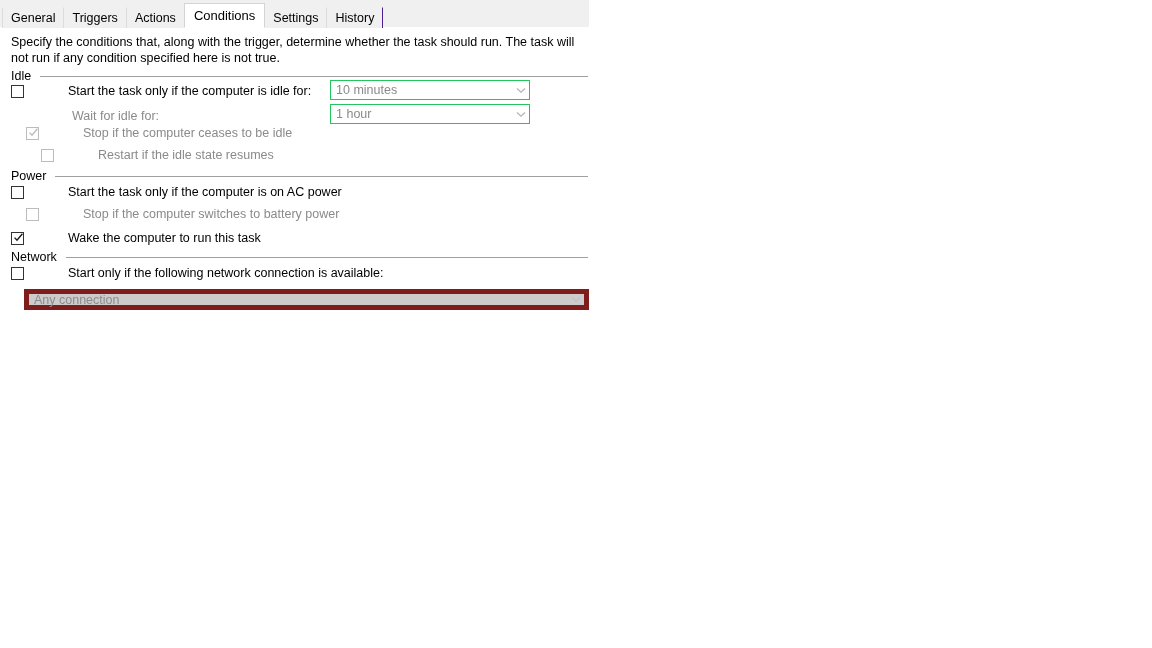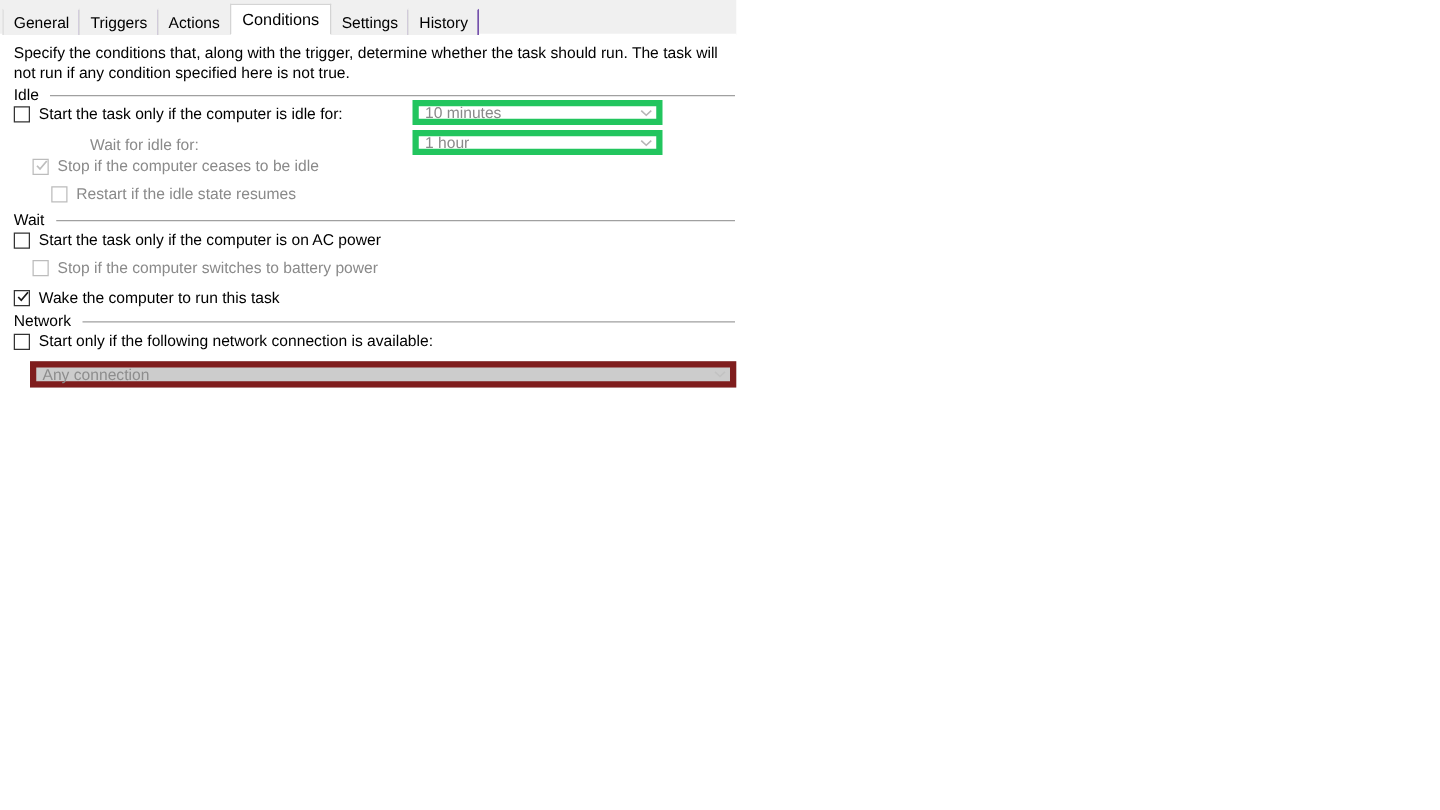--- a/index.html
+++ b/index.html
@@ -107,20 +107,21 @@
     background: #a0a0a0;
     margin-right: 1px;
   }
 
   
   .crow {
     position: absolute;
     height: 18px;
     display: flex;
     align-items: center;
+    gap: 37px;
   }
   .cbox {
     width: 13px;
     height: 13px;
     border: 1px solid #333333;
     background: #ffffff;
     position: relative;
     flex: 0 0 auto;
     margin-right: 7px;
   }
@@ -150,21 +151,21 @@
     white-space: nowrap;
     height: 18px;
     line-height: 18px;
   }
 
   
   .combo {
     position: absolute;
     height: 20px;
     background: #ffffff;
-    border: 5px solid #22c55e;
+    border: 1px solid #22c55e;
     display: flex;
     align-items: center;
   }
   .combo .ctext {
     font-size: 12.5px;
     color: #8a8a8a;
     padding-left: 5px;
     flex: 1 1 auto;
     white-space: nowrap;
     overflow: hidden;
@@ -255,21 +256,21 @@
       </span>
       <span class="clabel disabled">Stop if the computer ceases to be idle</span>
     </div>
 
     <div class="crow" style="left:41px; top:117px;">
       <span class="cbox disabled"></span>
       <span class="clabel disabled">Restart if the idle state resumes</span>
     </div>
 
     <div class="group-head" style="top:139px;">
-      <span class="glabel">Wait</span>
+      <span class="glabel">Power</span>
       <span class="grule"></span>
     </div>
 
     <div class="crow" style="left:11px; top:154px;">
       <span class="cbox"></span>
       <span class="clabel">Start the task only if the computer is on AC power</span>
     </div>
 
     <div class="crow" style="left:26px; top:176px;">
       <span class="cbox disabled"></span>

